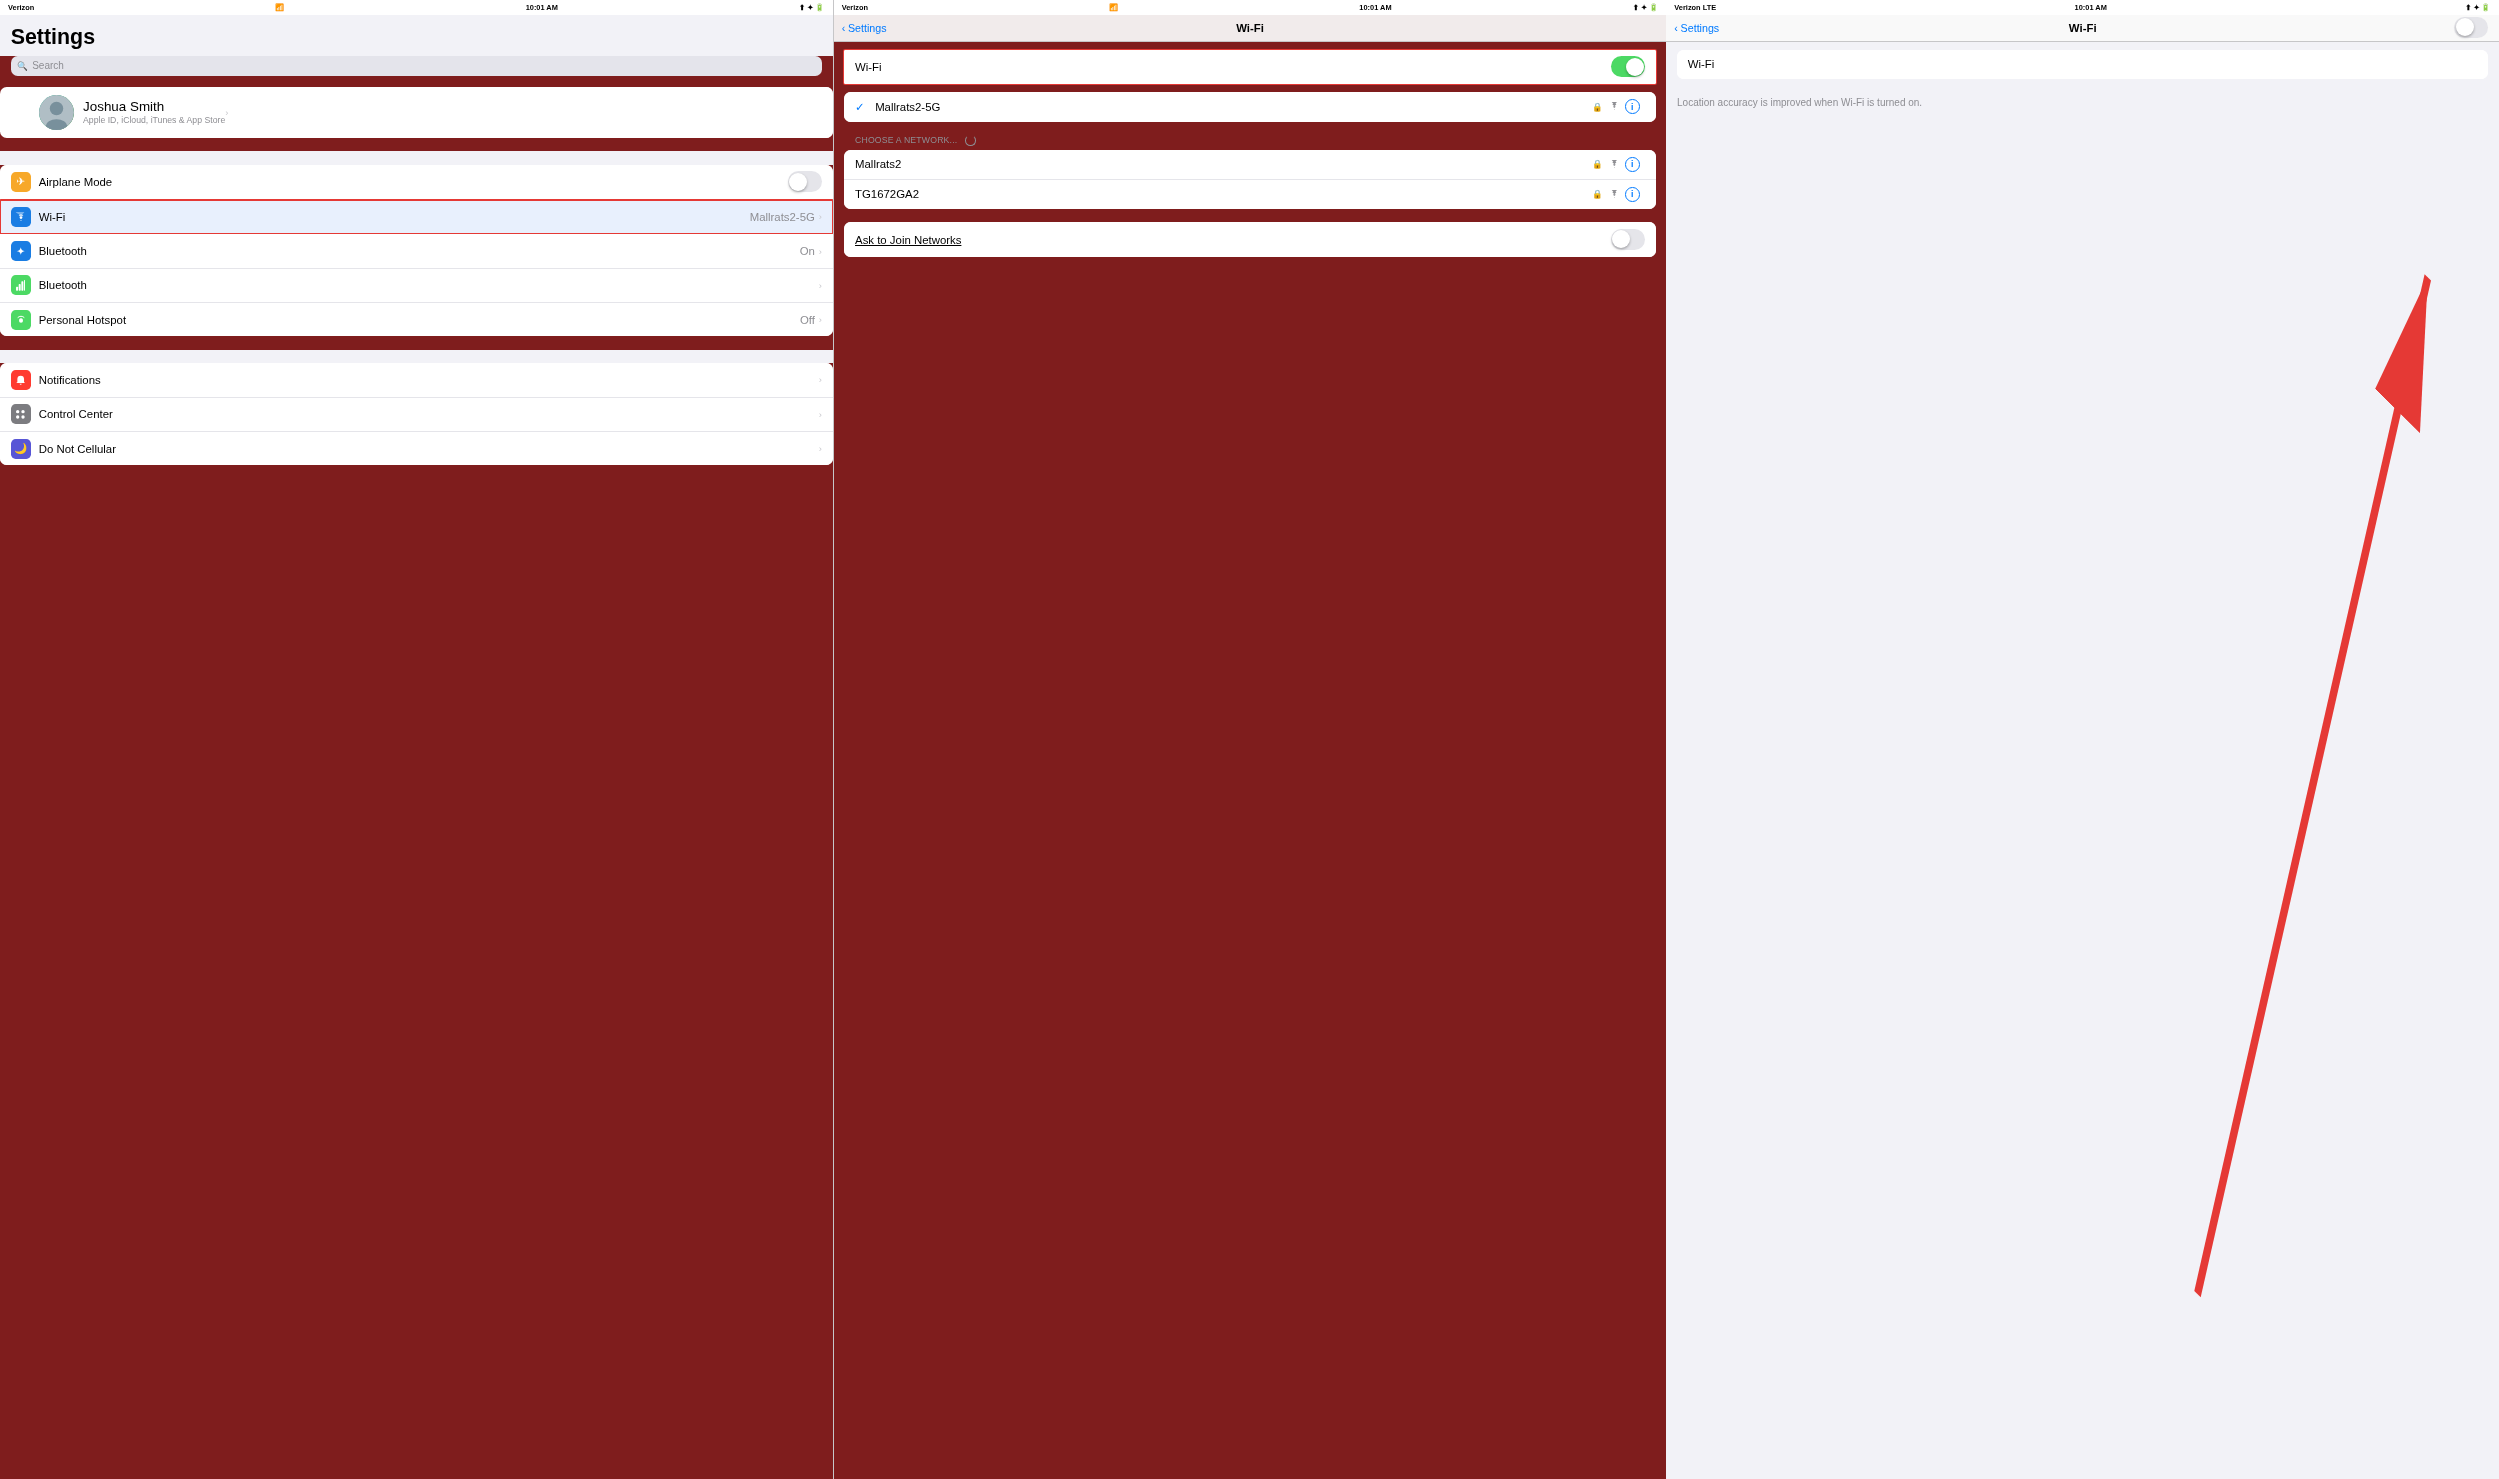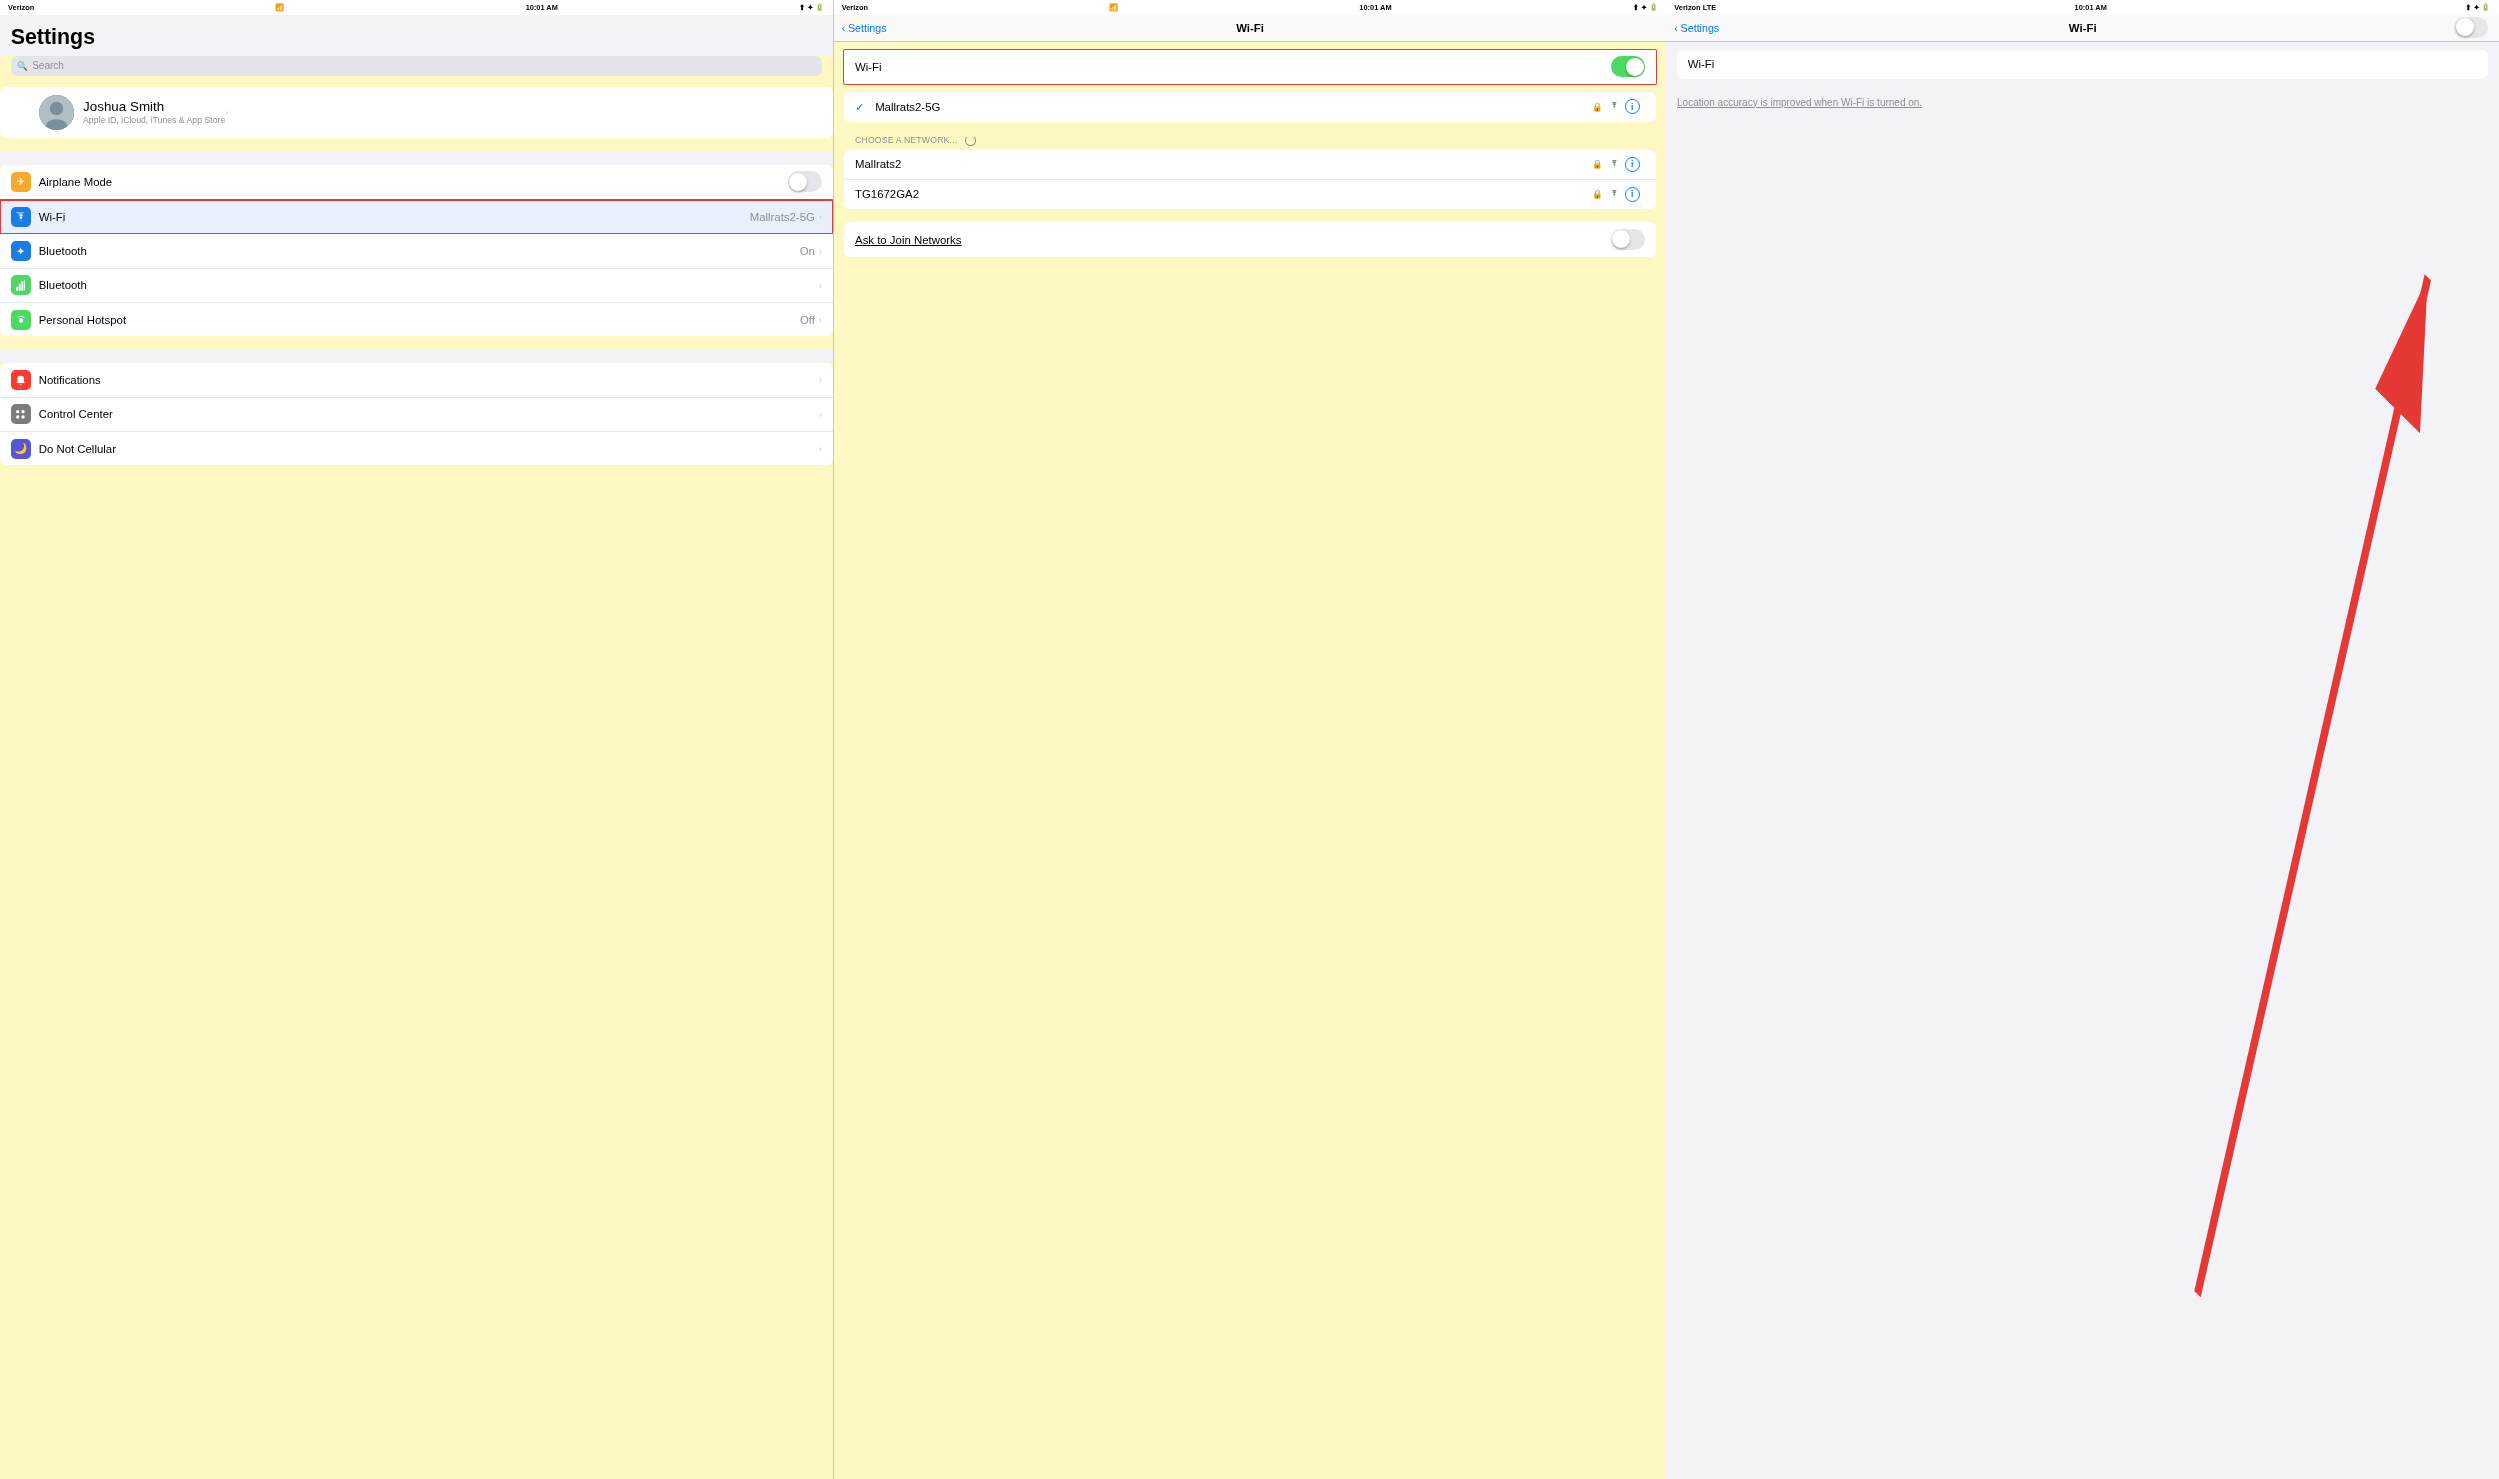--- a/index.html
+++ b/index.html
@@ -23,21 +23,21 @@
       font-size: 7.4px;
       font-weight: 600;
       height: 14.7px;
     }
 
     
     .panel {
       flex: 1;
       display: flex;
       flex-direction: column;
-      background: #fef9c3;
+      background: #7f1d1d;
       overflow: hidden;
       position: relative;
     }
     .panel-left { border-right: 0.7px solid #c6c6c8; }
 
     
     .nav-bar {
       background: rgba(249,249,249,0.94);
       border-bottom: 0.7px solid #c6c6c8;
       padding: 5.4px 10.7px 5.4px;
@@ -265,21 +265,20 @@
     .panel-right {
       background: #f2f2f7;
     }
 
     .wifi-off-message {
       font-size: 10px;
       color: #8e8e93;
       padding: 8px 10.7px;
       background: #fff;
       margin-top: 0;
-      text-decoration: underline;
     }
 
     
     .spinner {
       display: inline-block;
       width: 10.7px;
       height: 10.7px;
       border: 1.3px solid #8e8e93;
       border-top-color: transparent;
       border-radius: 50%;

